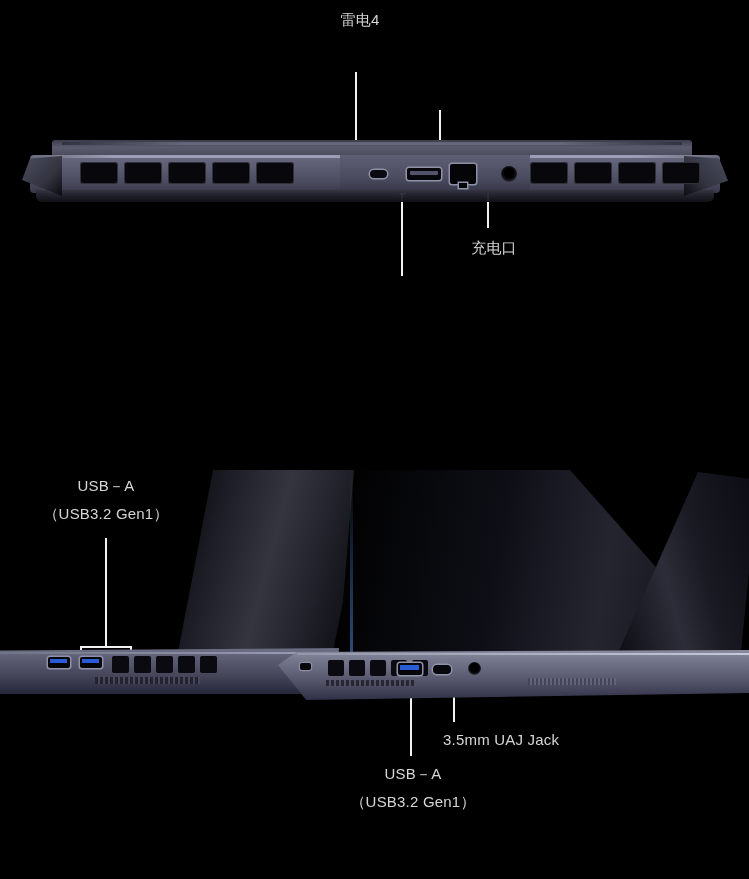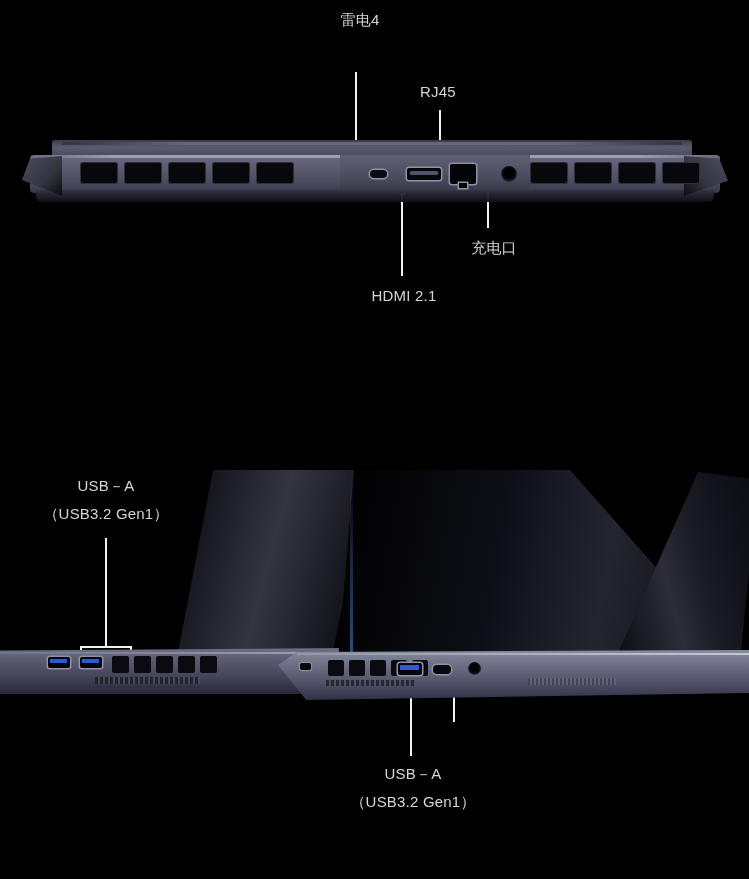--- a/index.html
+++ b/index.html
@@ -116,23 +116,21 @@
   .jackR{position:absolute;left:190px;top:182px;width:13px;height:13px;border-radius:50%;
       background:radial-gradient(circle at 50% 45%,#000 45%,#18181f 62%,#8e90a6 100%);}
 </style>
 </head>
 <body>
 
 <div class="stage">
 
   <div class="lbl" style="left:268px;top:6px;width:184px;"><span>雷电4</span><br></div>
 
-  <div class="lbl" style="left:390px;top:78px;width:96px;">RJ45</div>
-
-  <div class="lbl" style="left:330px;top:282px;width:148px;">HDMI 2.1</div>
+
 
   <div class="lbl" style="left:450px;top:234px;width:88px;text-align:center;">充电口</div>
 
   <div class="ln vl" style="left:355px;top:72px;height:98px;"></div>
   <div class="dot" style="left:352px;top:166px;"></div>
 
   <div class="ln vl" style="left:439px;top:110px;height:60px;"></div>
   <div class="dot" style="left:436px;top:166px;"></div>
 
   <div class="ln vl" style="left:401px;top:190px;height:86px;"></div>
@@ -165,20 +163,21 @@
     <div class="p-rj45"></div>
     <div class="p-dc"></div>
   </div>
 
   <div class="lbl" style="left:8px;top:472px;width:196px;"><span>USB－A</span><br><span>（USB3.2 Gen1）</span></div>
 
   <div class="lbl l" style="left:345px;top:566px;width:120px;">防盗锁孔</div>
 
   <div class="lbl l" style="left:417px;top:600px;width:300px;">Type－C(USB3.2 Gen1)</div>
 
+  <div class="lbl l" style="left:443px;top:726px;width:230px;">3.5mm UAJ Jack</div>
 
   <div class="lbl" style="left:315px;top:760px;width:196px;"><span>USB－A</span><br><span>（USB3.2 Gen1）</span></div>
 
   <div class="ln vl" style="left:105px;top:538px;height:109px;"></div>
   <div class="ln hl" style="left:80px;top:646px;width:52px;"></div>
   <div class="ln vl" style="left:80px;top:646px;height:17px;"></div>
   <div class="ln vl" style="left:130px;top:646px;height:17px;"></div>
   <div class="dot" style="left:77px;top:658px;"></div>
   <div class="dot" style="left:127px;top:658px;"></div>
 

